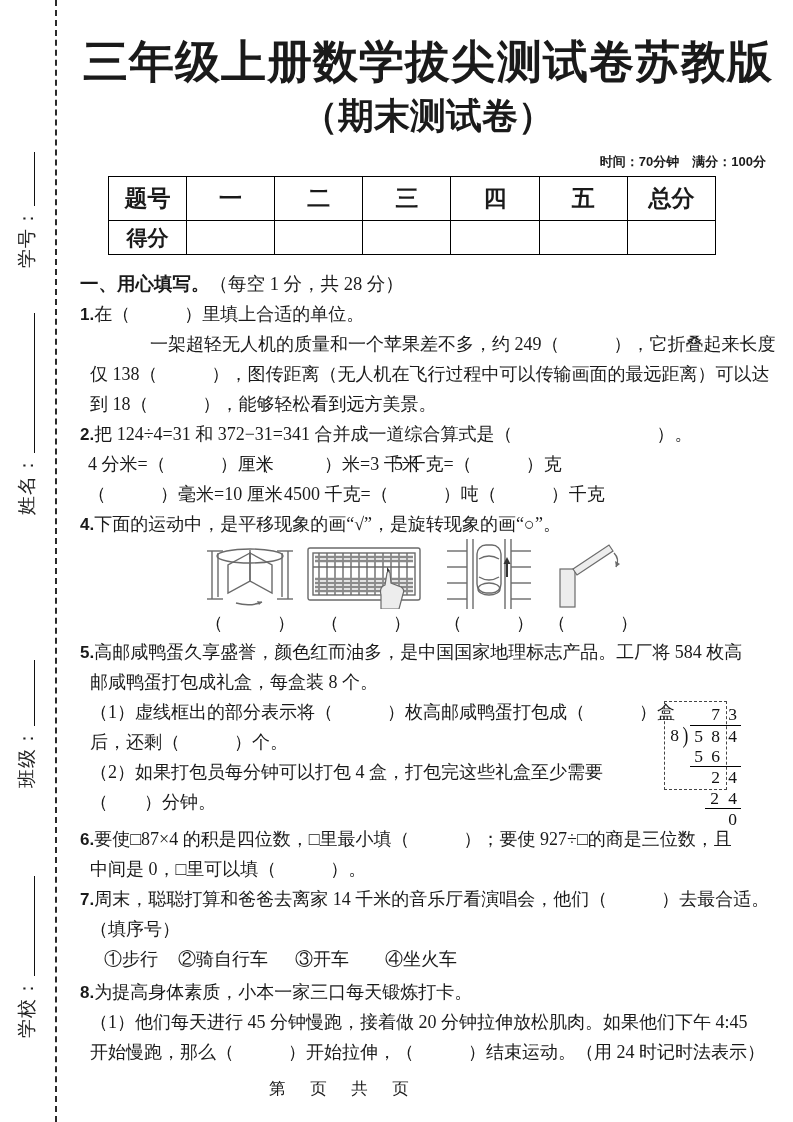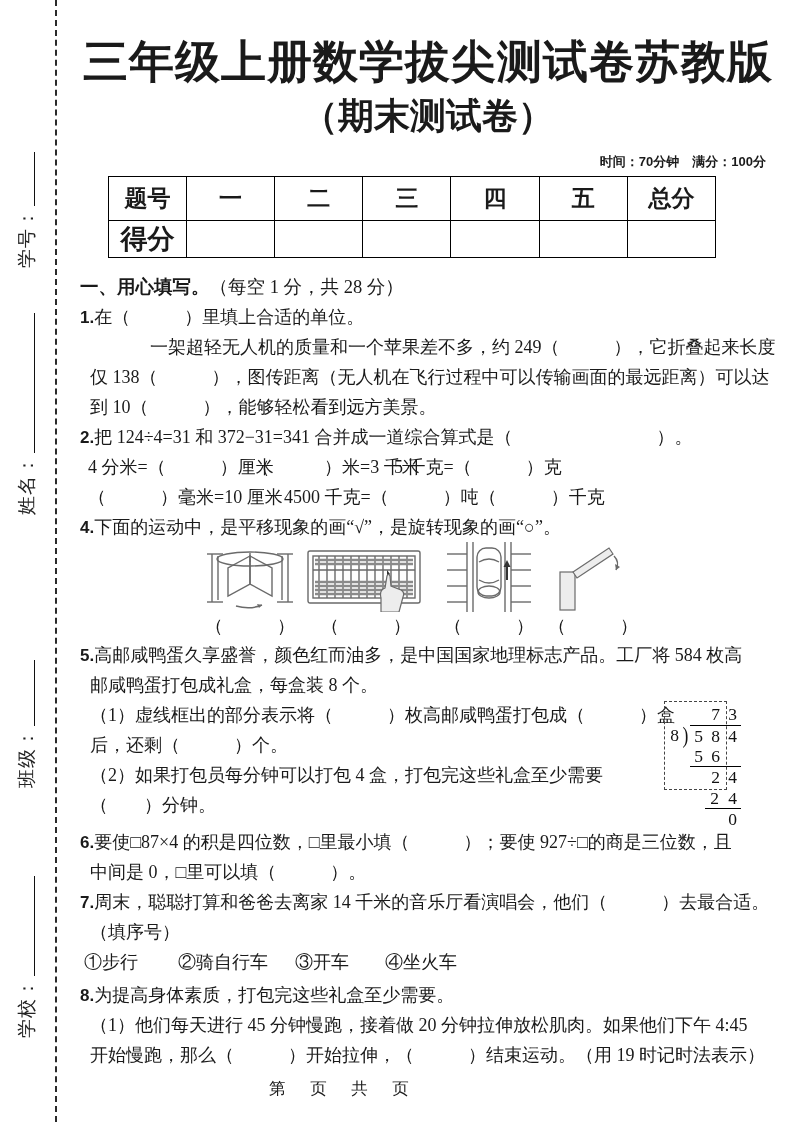--- a/index.html
+++ b/index.html
@@ -23,21 +23,21 @@
   .subtitle { margin-top:0; text-align:center; font-size:36px; font-weight:900;
     font-family:Liberation Sans, sans-serif; }
   .meta { margin-top:12px; text-align:right; padding-right:10px; font-size:13px;
     font-weight:700; font-family:"Liberation Sans","DejaVu Sans",sans-serif; }
   
   table.score { border-collapse:collapse; margin-left:28px; margin-top:5px; width:608px;
     table-layout:fixed; }
   table.score td { border:1.6px solid #000; text-align:center; vertical-align:middle;
     font-family:"Liberation Sans","DejaVu Sans",sans-serif; }
   tr.score-head td { height:44px; font-size:23px; font-weight:700; }
-  tr.score-body td { height:34px; font-size:27px; font-weight:700; }
+  tr.score-body td { height:34px; font-size:21px; font-weight:700; }
   td.col0 { width:78px; }
   
   .content { position:relative; margin-top:14px; font-size:18px; }
   .ln { position:relative; height:30px; line-height:30px; white-space:nowrap; }
   .ln b { font-family:"Liberation Sans","DejaVu Sans",sans-serif; font-weight:700; font-size:17px; }
   .sec { font-family:"Liberation Sans","DejaVu Sans",sans-serif; font-weight:700; font-size:18.5px; }
   .sec .note { font-weight:400; font-family:"Liberation Serif","DejaVu Serif",serif; }
   .cont { padding-left:10px; }
   .ind  { padding-left:70px; }
   .abs  { position:absolute; top:0; }
@@ -121,21 +121,21 @@
 
       <div class="ln sec">
         <span>一、用心填写。</span><span class="note">（每空 1 分，共 28 分）</span>
       </div>
 
       <div class="ln">
         <b>1.</b><span>在（　　　）里填上合适的单位。</span>
       </div>
       <div class="ln ind">一架超轻无人机的质量和一个苹果差不多，约 249（　　　），它折叠起来长度</div>
       <div class="ln cont">仅 138（　　　），图传距离（无人机在飞行过程中可以传输画面的最远距离）可以达</div>
-      <div class="ln cont">到 10（　　　），能够轻松看到远方美景。</div>
+      <div class="ln cont">到 18（　　　），能够轻松看到远方美景。</div>
 
       <div class="ln">
         <b>2.</b><span>把 124÷4=31 和 372−31=341 合并成一道综合算式是（　　　　　　　　）。</span>
       </div>
 
       <div class="ln">
         <span class="abs" style="left:8px;">4 分米=（　　　）厘米</span>
         <span class="abs" style="left:172px;">（　　　）米=3 千米</span>
         <span class="abs" style="left:314px;text-align:right;">5 千克=（　　　）克</span>
       </div>
@@ -250,31 +250,31 @@
       <div class="ln" style="margin-top:7px;">
         <b>6.</b><span>要使□87×4 的积是四位数，□里最小填（　　　）；要使 927÷□的商是三位数，且</span>
       </div>
       <div class="ln cont">中间是 0，□里可以填（　　　）。</div>
 
       <div class="ln">
         <b>7.</b><span>周末，聪聪打算和爸爸去离家 14 千米的音乐厅看演唱会，他们（　　　）去最合适。</span>
       </div>
       <div class="ln cont">（填序号）</div>
       <div class="ln">
-        <span class="abs" style="left:4px;font-family:Liberation Serif, serif;">①步行</span>
+        <span class="abs" style="left:24px;font-family:Liberation Serif, serif;">①步行</span>
         <span class="abs" style="left:98px;">②骑自行车</span>
         <span class="abs" style="left:215px;">③开车</span>
         <span class="abs" style="left:305px;">④坐火车</span>
       </div>
 
       <div class="ln" style="margin-top:3px;">
-        <b>8.</b><span>为提高身体素质，打包完这些礼盒至少需要。</span>
+        <b>8.</b><span>为提高身体素质，小本一家三口每天锻炼打卡。</span>
       </div>
       <div class="ln cont">（1）他们每天进行 45 分钟慢跑，接着做 20 分钟拉伸放松肌肉。如果他们下午 4:45</div>
-      <div class="ln cont">开始慢跑，那么（　　　）开始拉伸，（　　　）结束运动。（用 19 时记时法表示）</div>
+      <div class="ln cont">开始慢跑，那么（　　　）开始拉伸，（　　　）结束运动。（用 24 时记时法表示）</div>
 
     </div>
   </div>
 
   <div class="division">
     <div class="dash-box"></div>
     <div class="dv-row">
       <span class="dv-pad39"></span>
       <span class="dv-c">7</span>
       <span class="dv-c">3</span>

